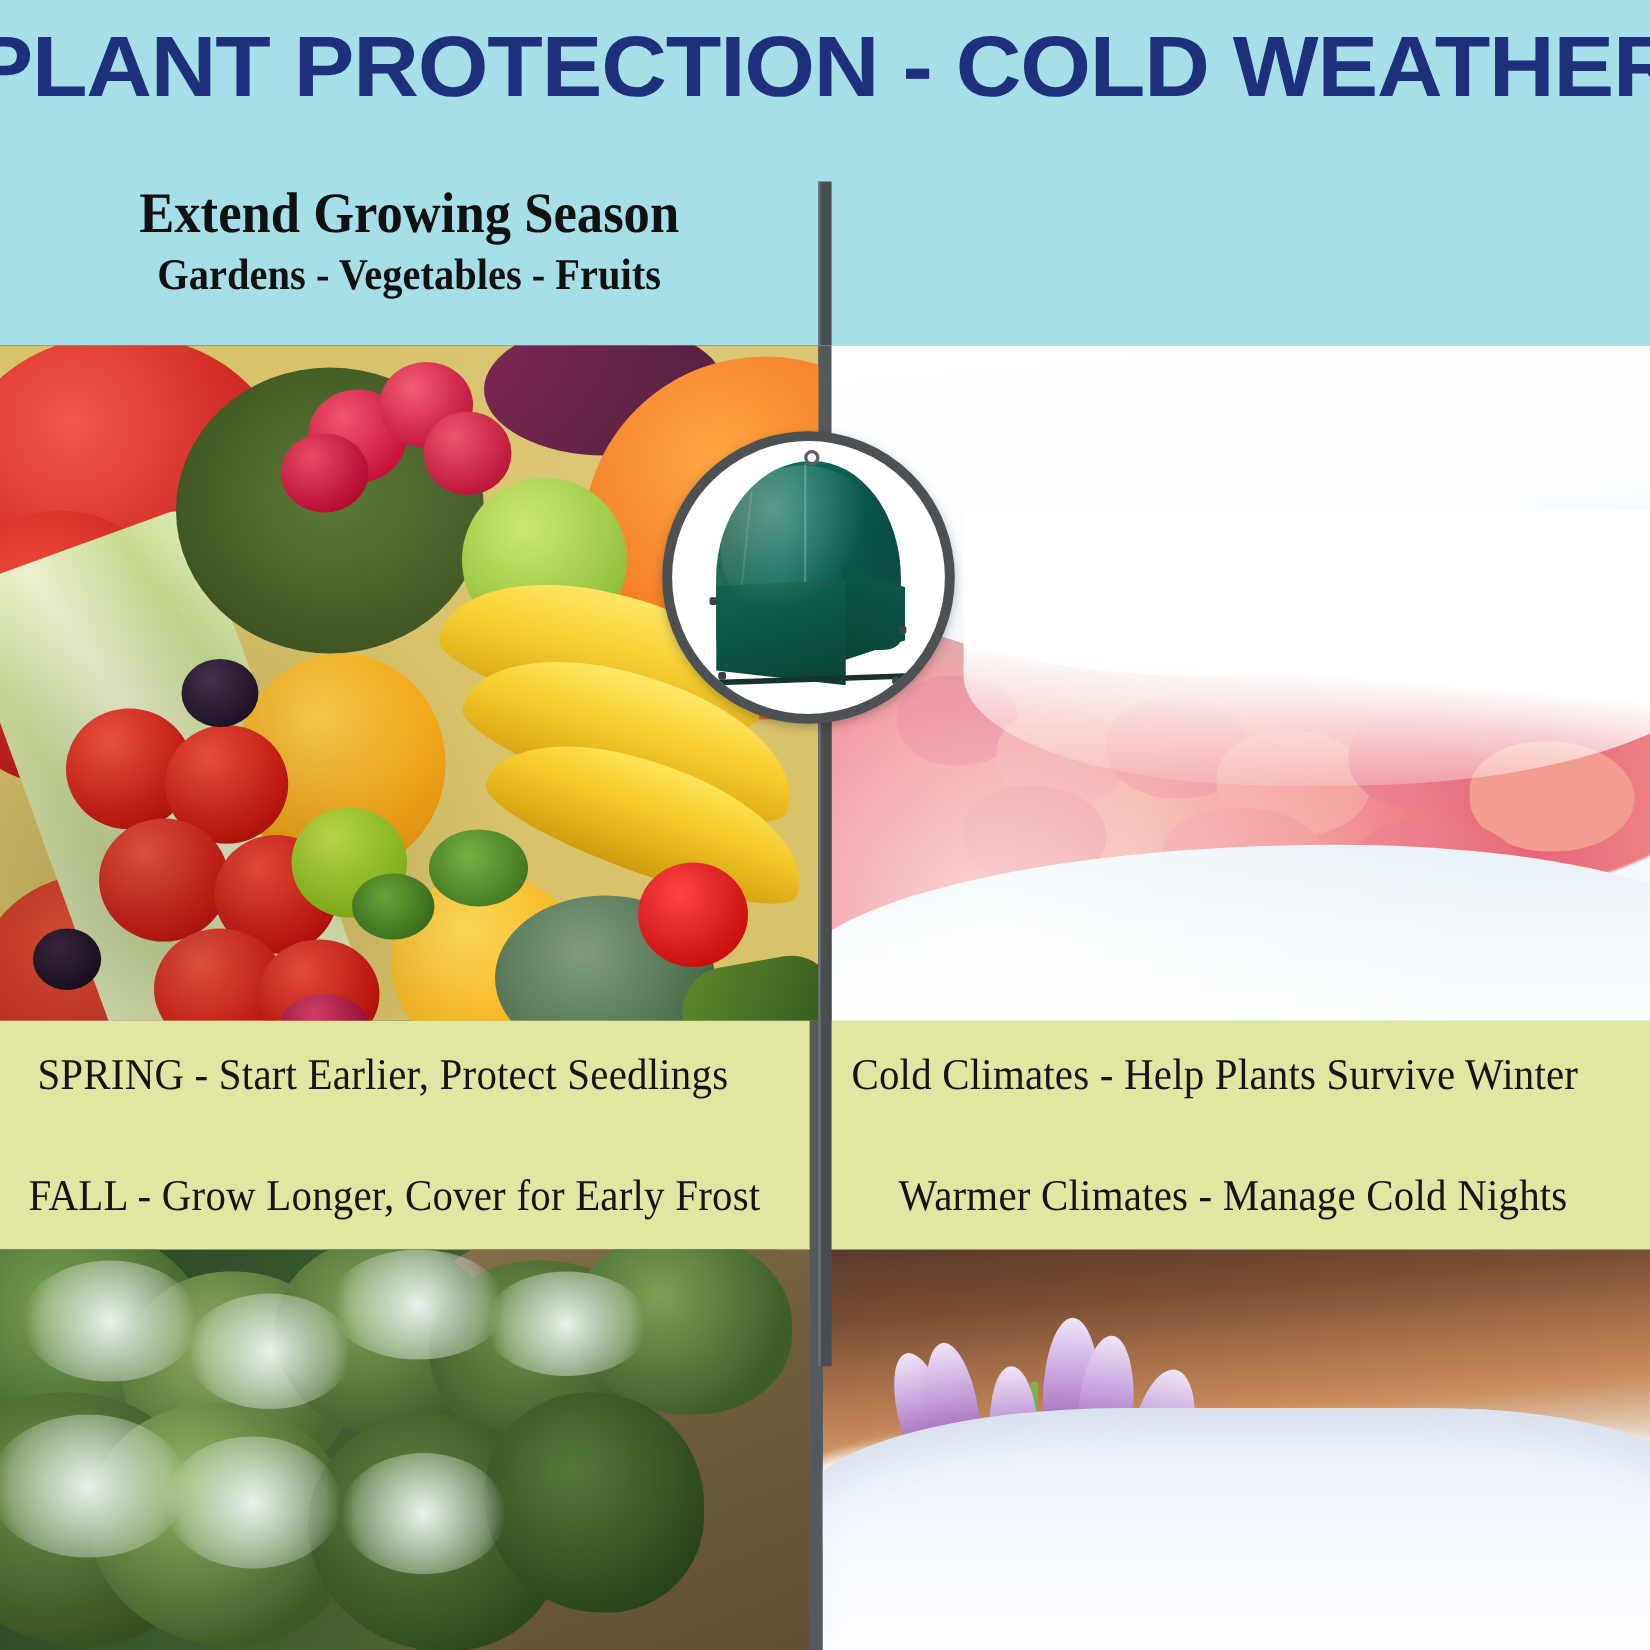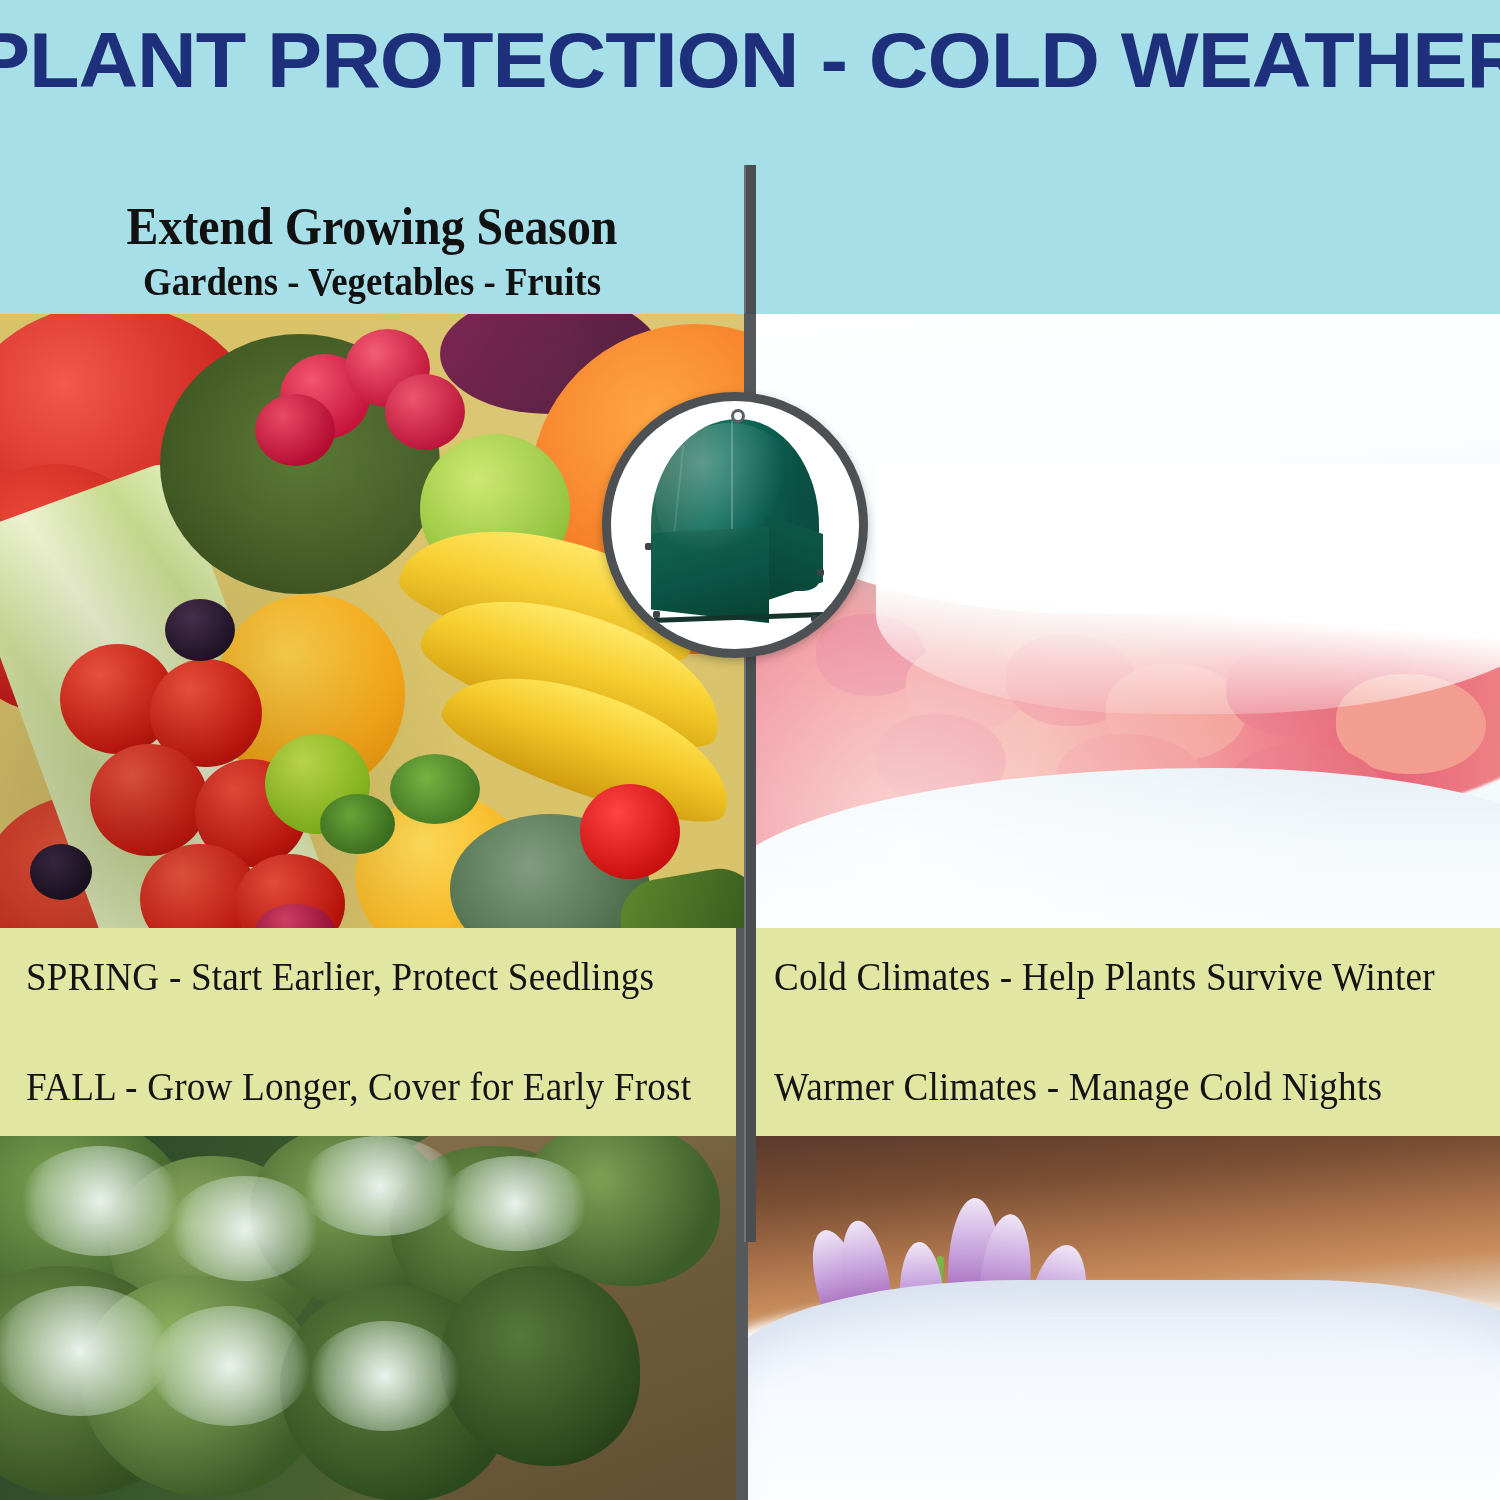--- a/index.html
+++ b/index.html
@@ -40,21 +40,20 @@
     width:12px; height:149px;
     background:#4a4e51;
     border-left:2px solid #6a6e71;
   }
   .subhead {
     position:absolute;
     top:166px;
     width:744px;
     text-align:center;
     color:#111111;
-    margin-top:32px;
   }
   .subhead.left  { left:0px; }
   .subhead.right { left:756px; width:744px; }
   .subhead .line1 {
     font-family:"Liberation Serif", serif;
     font-weight:bold;
     font-size:52px;
     line-height:1.12;
     letter-spacing:0px;
     transform:scaleX(0.92);
@@ -230,21 +229,21 @@
     border:3px solid #5b6166; border-radius:50%; background:#f4f6f7;
   }
   .tent-clip { position:absolute; width:7px; height:7px; background:#3a4347; border-radius:2px; }
   .tent-sheen {
     position:absolute; left:20px; top:4px; width:150px; height:150px;
     background:radial-gradient(ellipse at 32% 26%, rgba(255,255,255,.30) 0%, rgba(255,255,255,0) 58%);
     border-radius:50%;
   }
 
   
-  .text-band { position:absolute; left:0; top:928px; width:1320px; height:208px; }
+  .text-band { position:absolute; left:0; top:928px; width:1320px; height:208px;text-align:right; }
   .tb-cell {
     position:absolute; top:0; height:208px;
     background:#e1e7a3;
     display:flex; flex-direction:column;
     justify-content:center;
     padding:0 26px;
   }
   .tb-cell.left  { left:0px;   width:736px; }
   .tb-cell.right { left:748px; width:752px; }
   .tb-line {

